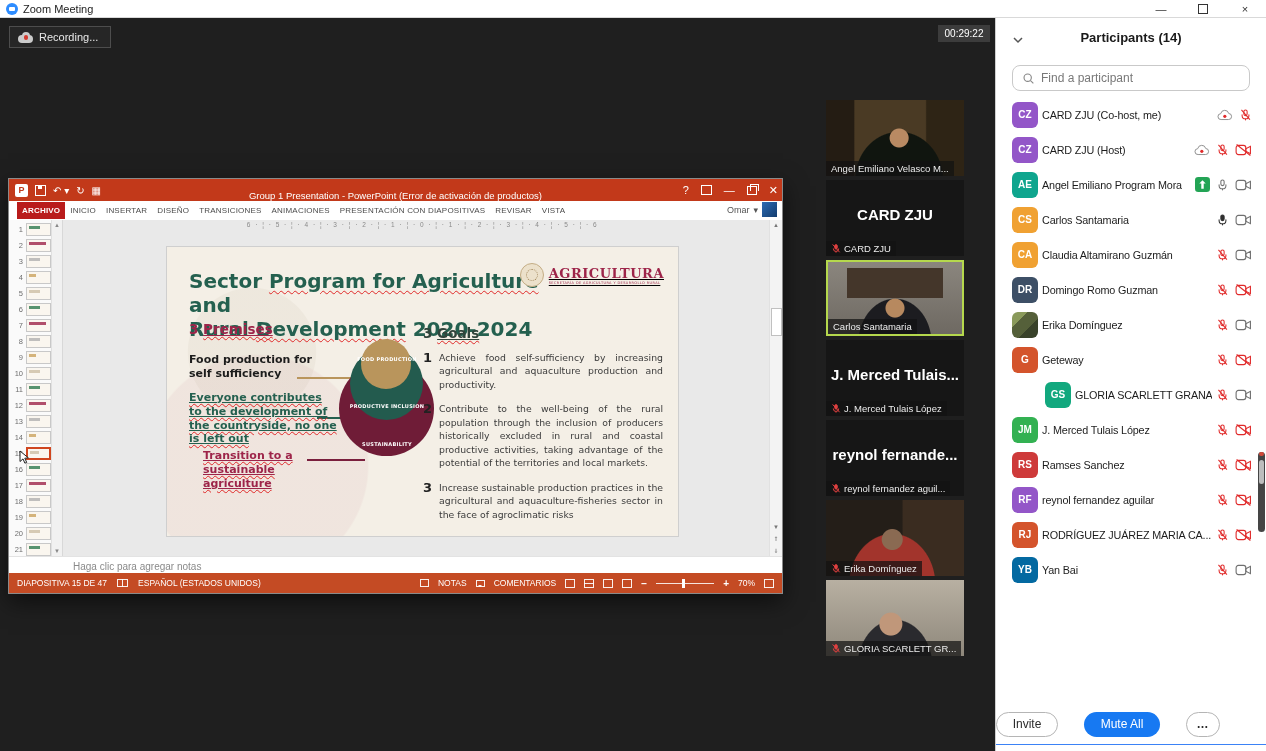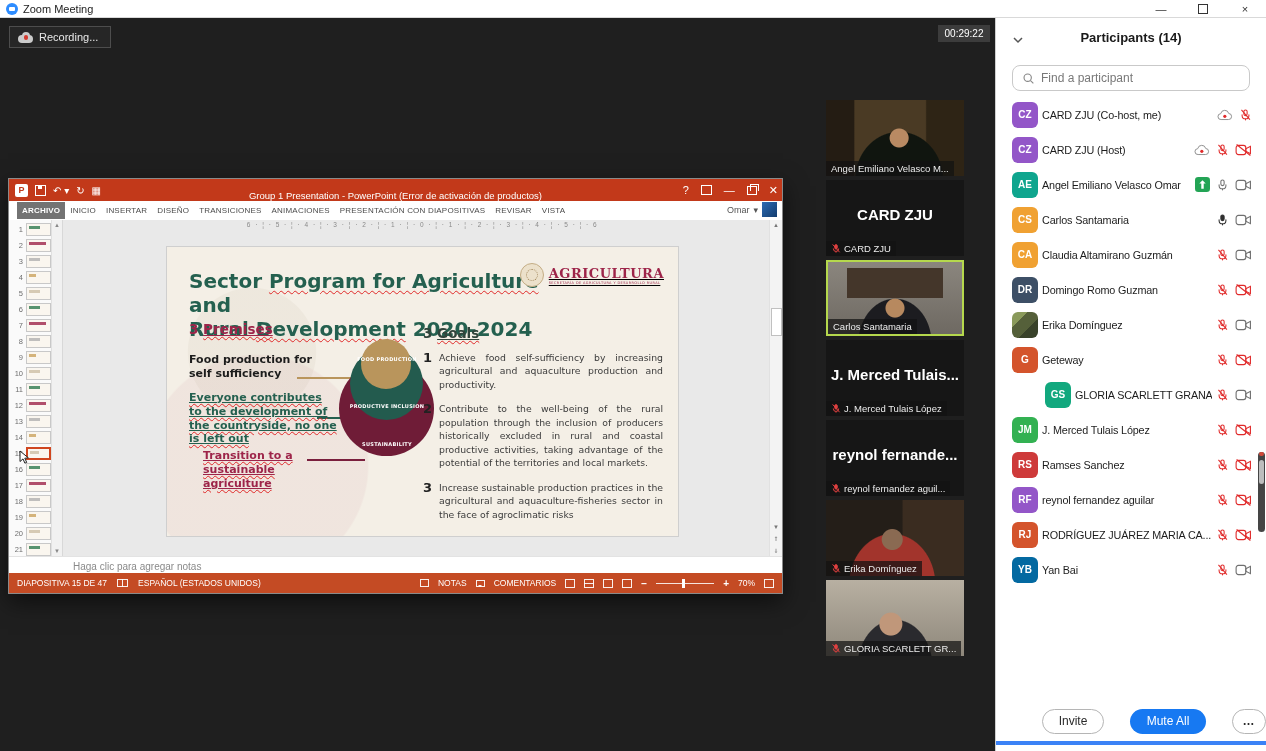--- a/index.html
+++ b/index.html
@@ -34,21 +34,21 @@
   .qat .sv::after{content:'';position:absolute;left:2px;top:0;width:4px;height:3px;background:#fff;}
   .ppt-title{position:absolute;left:0;right:0;top:0;height:33px;display:flex;align-items:center;justify-content:center;
     font-size:9.5px;color:#fff;pointer-events:none;}
   .ppt-wctls{position:absolute;right:4px;top:0;height:22px;display:flex;align-items:center;gap:12px;font-size:11px;color:#fff;z-index:2;}
   .wbx{width:9px;height:8px;border:1px solid #fff;display:block;}
   .wbx2{width:8px;height:7px;border:1px solid #fff;display:block;position:relative;}
   .wbx2::after{content:'';position:absolute;left:2px;top:-3px;width:7px;height:6px;border:1px solid #fff;border-bottom:0;}
   
   .ppt-tabs{position:absolute;left:0;top:22px;right:0;height:19px;background:#fff;display:flex;align-items:center;padding-left:8px;}
   .tab{font-size:8px;color:#4a4a4a;padding:4px 5px;letter-spacing:.2px;}
-  .tab-file{background:#737373;color:#fff;font-weight:bold;}
+  .tab-file{background:#b91c1c;color:#fff;font-weight:bold;}
   .ppt-account{position:absolute;right:5px;top:23px;display:flex;align-items:center;gap:4px;font-size:9px;color:#555;z-index:3;}
   .acct-av{width:15px;height:15px;background:linear-gradient(135deg,#2d6bb4,#133d6e);display:block;}
   
   .ppt-body{position:absolute;left:0;top:41px;right:0;height:336px;background:#e9e9e9;}
   .thumbs{position:absolute;left:0;top:0;bottom:0;width:54px;background:#fafafa;border-right:1px solid #d8d8d8;box-sizing:border-box;}
   .thumb-list{position:absolute;left:0;top:1px;right:11px;}
   .thumb-row{display:flex;align-items:center;gap:3px;height:16px;padding-left:2px;position:relative;}
   .thumb-num{width:12px;font-size:7.5px;color:#6e6e6e;text-align:right;}
   .thumb-box{width:25px;height:13px;background:#faf6ef;border:1px solid #c8c8c8;box-sizing:border-box;position:relative;}
   .thumb-box::after{content:'';position:absolute;left:2px;top:2px;right:10px;height:3px;background:#cdbfa5;opacity:.8;}
@@ -158,21 +158,21 @@
   .p-row{display:flex;align-items:center;height:35px;padding:0 14px 0 16px;gap:4px;}
   .p-av{flex:0 0 26px;width:26px;height:26px;border-radius:6px;color:#fff;font-size:10px;font-weight:bold;
     display:flex;align-items:center;justify-content:center;}
   .p-av-photo-erika{background:linear-gradient(135deg,#8a9a5b 0 30%,#55603a 30% 62%,#39422a 62%);}
   .p-name{flex:1;font-size:10.8px;letter-spacing:-.15px;color:#1c1c1c;white-space:nowrap;overflow:hidden;}
   .p-ics{display:flex;align-items:center;gap:6px;flex:0 0 auto;}
   .p-ic{display:inline-flex;}
   .p-scroll{position:absolute;right:1px;top:434px;width:7px;height:80px;background:#454545;border-radius:4px;}
   .p-scroll::before{content:'';position:absolute;left:1px;top:0;width:5px;height:4px;background:#d04a3a;border-radius:2px;}
   .p-scroll::after{content:'';position:absolute;left:1px;top:8px;width:5px;height:24px;background:#bdbdbd;border-radius:3px;}
-  .panel-foot{position:absolute;left:0;right:0;bottom:6px;height:40px;display:flex;align-items:center;justify-content:flex-end;gap:26px;border-bottom:4px solid #3b82f6;}
+  .panel-foot{position:absolute;left:0;right:0;bottom:6px;height:40px;display:flex;align-items:center;justify-content:flex-start;gap:26px;border-bottom:1px solid #3b82f6;}
   .btn{height:25px;border-radius:13px;font-size:12px;display:flex;align-items:center;justify-content:center;box-sizing:border-box;}
   .btn-invite{width:62px;border:1px solid #b5b5b5;color:#2b2b2b;background:#fff;}
   .btn-mute{width:76px;background:#1779f2;color:#fff;border:none;}
   .btn-more{width:34px;border:1px solid #b5b5b5;color:#2b2b2b;background:#fff;font-weight:bold;letter-spacing:1px;}
 </style>
 </head>
 <body>
 
 <div class="stage">
 
@@ -556,21 +556,21 @@
               <svg width="17" height="12" viewBox="0 0 18 13" fill="none" stroke="#E02A2A" stroke-width="1.2">
                 <rect x="1" y="1.5" width="10.5" height="10" rx="2.5"></rect>
                 <path d="M11.5 5.2l5-2.7v8l-5-2.7z"></path>
                 <line x1="1.5" y1="0.5" x2="16.5" y2="12.5"></line>
               </svg>
             </span>
           </span>
         </div>
         <div class="p-row">
           <span class="p-av" style="background: rgb(15, 165, 142);">AE</span>
-          <span class="p-name">Angel Emiliano Velasco Omar</span>
+          <span class="p-name">Angel Emiliano Program Mora</span>
           <span class="p-ics">
             <span class="p-ic">
               <svg width="15" height="15" viewBox="0 0 16 16">
                 <rect width="16" height="16" rx="3.5" fill="#23A455"></rect>
                 <path d="M8 3.4l3.4 3.4H9.3v5.8H6.7V6.8H4.6z" fill="#fff"></path>
               </svg>
             </span>
             <span class="p-ic">
               <svg width="13" height="14" viewBox="0 0 16 16" fill="none" stroke="#707070" stroke-width="1.3">
                 <rect x="6" y="1.8" width="4" height="7" rx="2"></rect>

